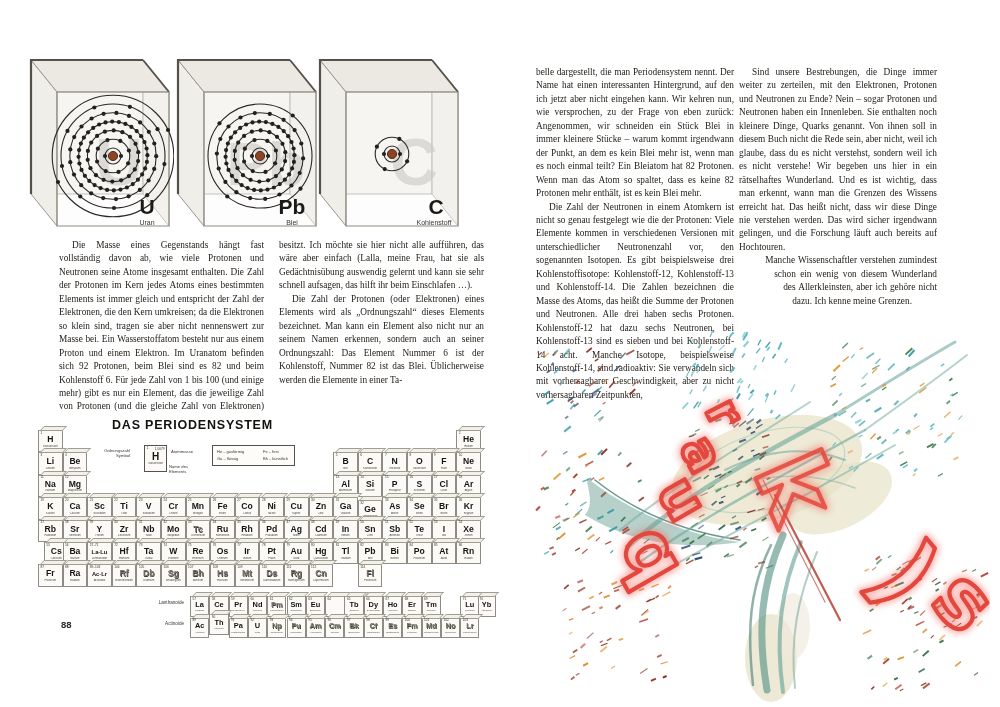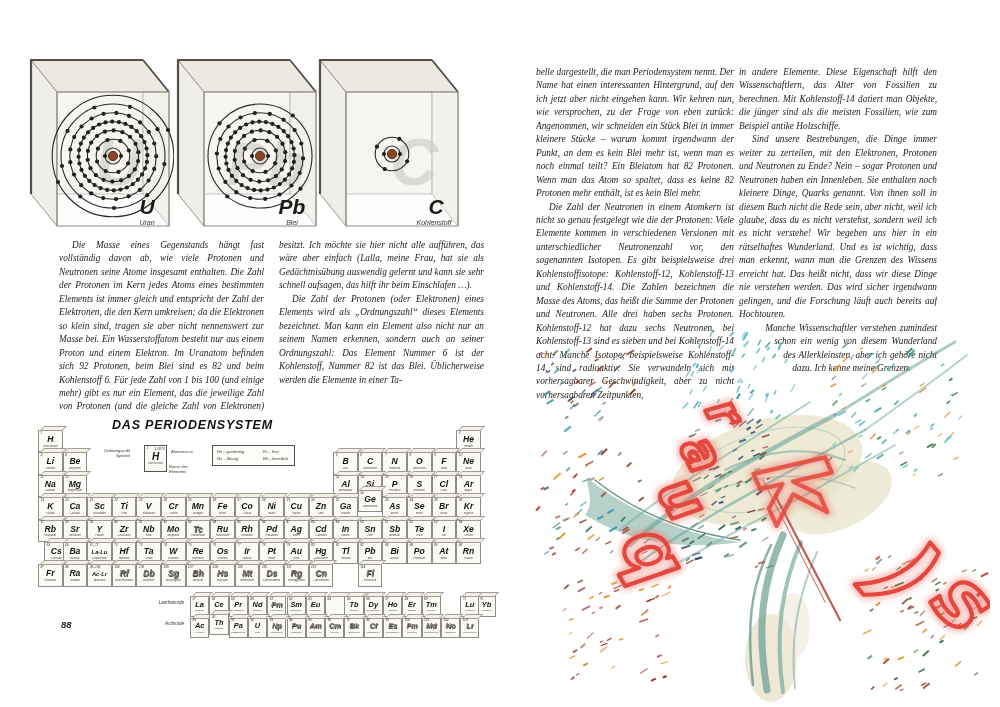--- a/index.html
+++ b/index.html
@@ -1,19 +1,19 @@
 <!DOCTYPE html>
 <html lang="de"><head>
 <meta charset="utf-8">
 <style>
   html,body{margin:0;padding:0;background:#ffffff;}
   #spread{position:relative;width:1000px;height:707px;background:#fff;overflow:hidden;
           font-family:"Liberation Serif",serif;color:#26211b;}
   
-  #left-page,#right-page{position:absolute;top:0;height:519px;font-style:italic;}
+  #left-page,#right-page{position:absolute;top:0;height:519px;}
   #left-page{left:0;width:500px;}
   #right-page{left:500px;width:500px;}
   .cube-svg{position:absolute;top:56px;}
   .body-text{font-size:9.3px;line-height:13.45px;text-align:justify;hyphens:auto;}
   .body-text p{margin:0;}
   .body-text p.ind{text-indent:13px;}
   #lp-text{position:absolute;left:59px;top:239px;width:425px;height:181px;
            column-count:2;column-gap:15px;column-fill:auto;overflow:hidden;}
   #page-num{position:absolute;left:61px;top:619px;font-size:9.5px;font-weight:bold;
             font-family:"Liberation Sans",sans-serif;color:#2b2archive;color:#2b2620;}
@@ -491,21 +491,21 @@
           <div class="pcell" style="left: 272.6px; top: 85.2px; width: 24.6px; height: 22.4px;">
             <span class="pnum">30</span>
             <span class="psym">Zn</span>
             <span class="pname">Zink</span>
           </div>
           <div class="pcell" style="left: 297.2px; top: 85.2px; width: 24.6px; height: 22.4px;">
             <span class="pnum">31</span>
             <span class="psym">Ga</span>
             <span class="pname">Gallium</span>
           </div>
-          <div class="pcell" style="left: 321.8px; top: 78px; width: 24.6px; height: 22.4px;">
+          <div class="pcell" style="left: 321.8px; top: 88px; width: 24.6px; height: 22.4px;">
             <span class="pnum">32</span>
             <span class="psym">Ge</span>
             <span class="pname">Germanium</span>
           </div>
           <div class="pcell" style="left: 346.4px; top: 85.2px; width: 24.6px; height: 22.4px;">
             <span class="pnum">33</span>
             <span class="psym">As</span>
             <span class="pname">Arsen</span>
           </div>
           <div class="pcell" style="left: 371px; top: 85.2px; width: 24.6px; height: 22.4px;">
@@ -930,21 +930,20 @@
   </div>
 
   <div id="right-page">
 
     <div id="rp-col1" class="body-text">
       <p>belle dargestellt, die man Periodensystem nennt. Der Name hat einen interessanten Hintergrund, auf den ich jetzt aber nicht eingehen kann. Wir kehren nun, wie versprochen, zu der Frage von eben zurück: Angenommen, wir schneiden ein Stück Blei in immer kleinere Stücke – warum kommt irgendwann der Punkt, an dem es kein Blei mehr ist, wenn man es noch einmal teilt? Ein Bleiatom hat 82 Protonen. Wenn man das Atom so spaltet, dass es keine 82 Protonen mehr enthält, ist es kein Blei mehr.</p>
       <p class="ind">Die Zahl der Neutronen in einem Atomkern ist nicht so genau festgelegt wie die der Protonen: Viele Elemente kommen in verschiedenen Versionen mit unterschiedlicher Neutronenzahl vor, den sogenannten Isotopen. Es gibt beispielsweise drei Kohlenstoffisotope: Kohlenstoff-12, Kohlenstoff-13 und Kohlenstoff-14. Die Zahlen bezeichnen die Masse des Atoms, das heißt die Summe der Protonen und Neutronen. Alle drei haben sechs Protonen. Kohlenstoff-12 hat dazu sechs Neutronen, bei Kohlenstoff-13 sind es sieben und bei Kohlenstoff-14 acht. Manche Isotope, beispielsweise Kohlenstoff-14, sind radioaktiv: Sie verwandeln sich mit vorhersagbarer Geschwindigkeit, aber zu nicht vorhersagbaren Zeitpunkten,</p>
     </div>
 
     <div id="rp-col2" class="body-text">
-      <p>in andere Elemente. Diese Eigenschaft hilft den Wissenschaftlern, das Alter von Fossilien zu berechnen. Mit Kohlenstoff-14 datiert man Objekte, die jünger sind als die meisten Fossilien, wie zum Beispiel antike Holzschiffe.</p>
       <p class="ind">Sind unsere Bestrebungen, die Dinge immer weiter zu zerteilen, mit den Elektronen, Protonen und Neutronen zu Ende? Nein – sogar Protonen und Neutronen haben ein Innenleben. Sie enthalten noch kleinere Dinge, Quarks genannt. Von ihnen soll in diesem Buch nicht die Rede sein, aber nicht, weil ich glaube, dass du es nicht verstehst, sondern weil ich es nicht verstehe! Wir begeben uns hier in ein rätselhaftes Wunderland. Und es ist wichtig, dass man erkennt, wann man die Grenzen des Wissens erreicht hat. Das heißt nicht, dass wir diese Dinge nie verstehen werden. Das wird sicher irgendwann gelingen, und die Forschung läuft auch bereits auf Hochtouren.</p>
       <p><span class="lshape"></span><span>Manche Wissenschaftler verstehen zumindest schon ein wenig von diesem Wunderland des Allerkleinsten, aber ich gehöre nicht dazu. Ich kenne meine Grenzen.</span></p>
     </div>
 
     <svg id="artwork" viewBox="0 0 455 377">
       <defs>
         <filter id="redglow" x="-60%" y="-60%" width="220%" height="220%">
           <feGaussianBlur stdDeviation="3"></feGaussianBlur>
         </filter>
       </defs>

